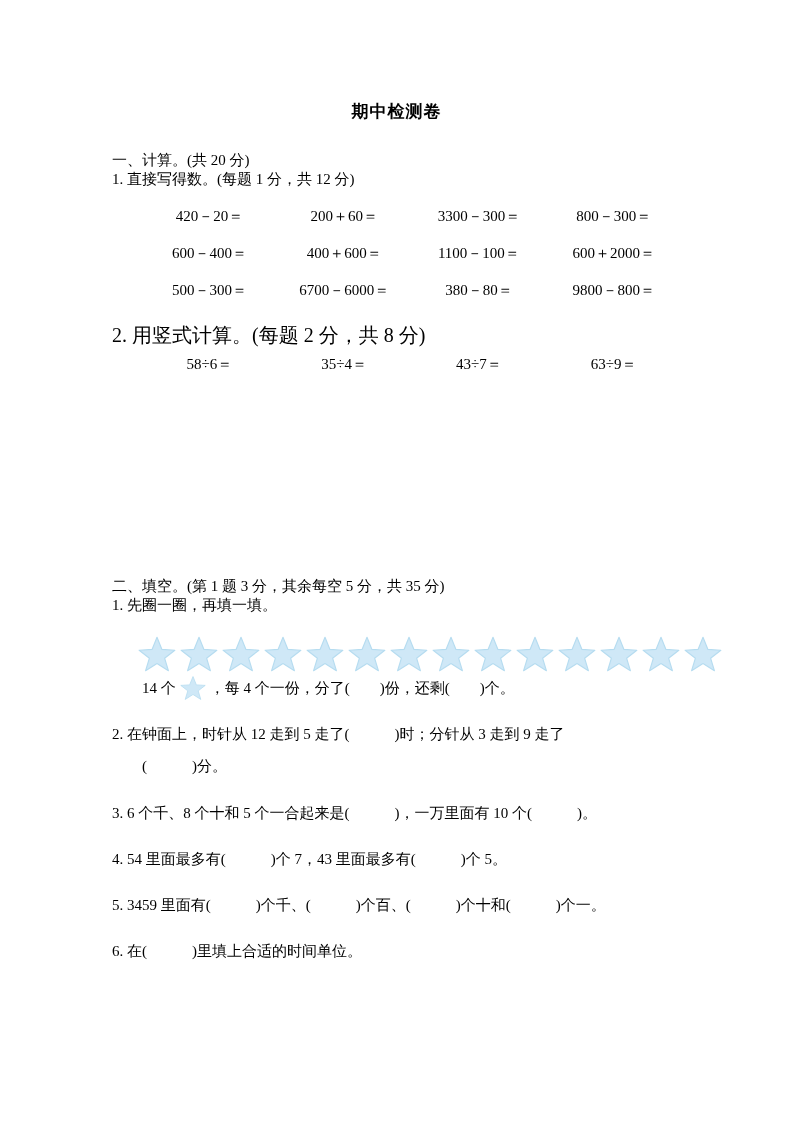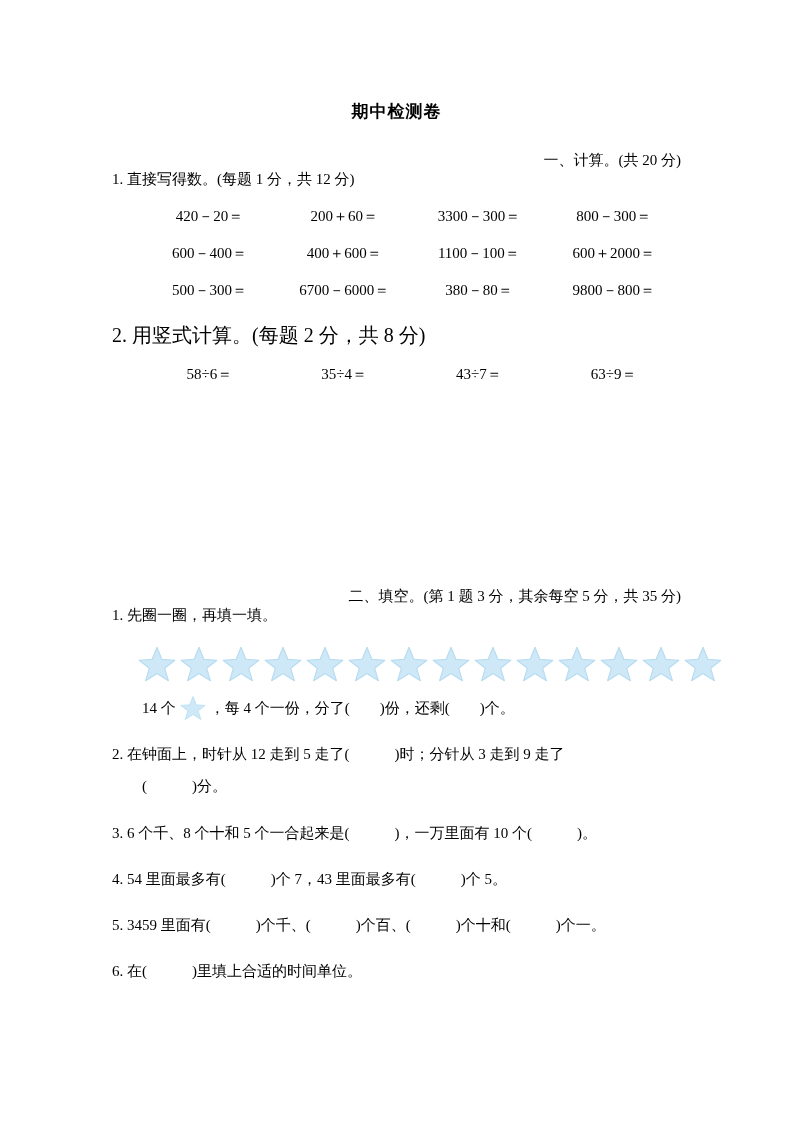--- a/index.html
+++ b/index.html
@@ -24,21 +24,20 @@
     text-align: center;
     font-size: 17px;
     font-weight: bold;
     letter-spacing: 1px;
     margin-top: 100px;
     margin-bottom: 12px;
   }
   .section-head {
     font-size: 15px;
     margin-top: 28px;
-    text-align: right;
   }
   .problem-line {
     font-size: 15px;
   }
   .sub-item {
     font-size: 20px;
     margin-top: 22px;
   }
   .calc-row {
     display: flex;
@@ -46,21 +45,21 @@
     margin-top: 18px;
     padding-left: 30px;
   }
   .calc-cell {
     width: 143px;
     white-space: nowrap;
     text-align: center;
   }
   .calc-row.vertical {
     padding-left: 30px;
-    margin-top: 16px;
+    margin-top: 6px;
   }
   .calc-row.vertical .calc-cell {
     width: 135px;
   }
   .work-space {
     height: 175px;
   }
   .fill-line {
     font-size: 15px;
     margin-top: 20px;
@@ -71,21 +70,20 @@
     align-items: center;
     justify-content: flex-start;
     gap: 4px;
     margin-top: 18px;
     padding-left: 26px;
     height: 42px;
   }
   .star-svg { display: block; }
   .count-line {
     font-size: 15px;
-    margin-top: 10px;
     padding-left: 30px;
     display: flex;
     align-items: center;
     gap: 2px;
   }
   .count-line .inline-star {
     display: inline-block;
     vertical-align: middle;
     margin: 0 2px;
   }

